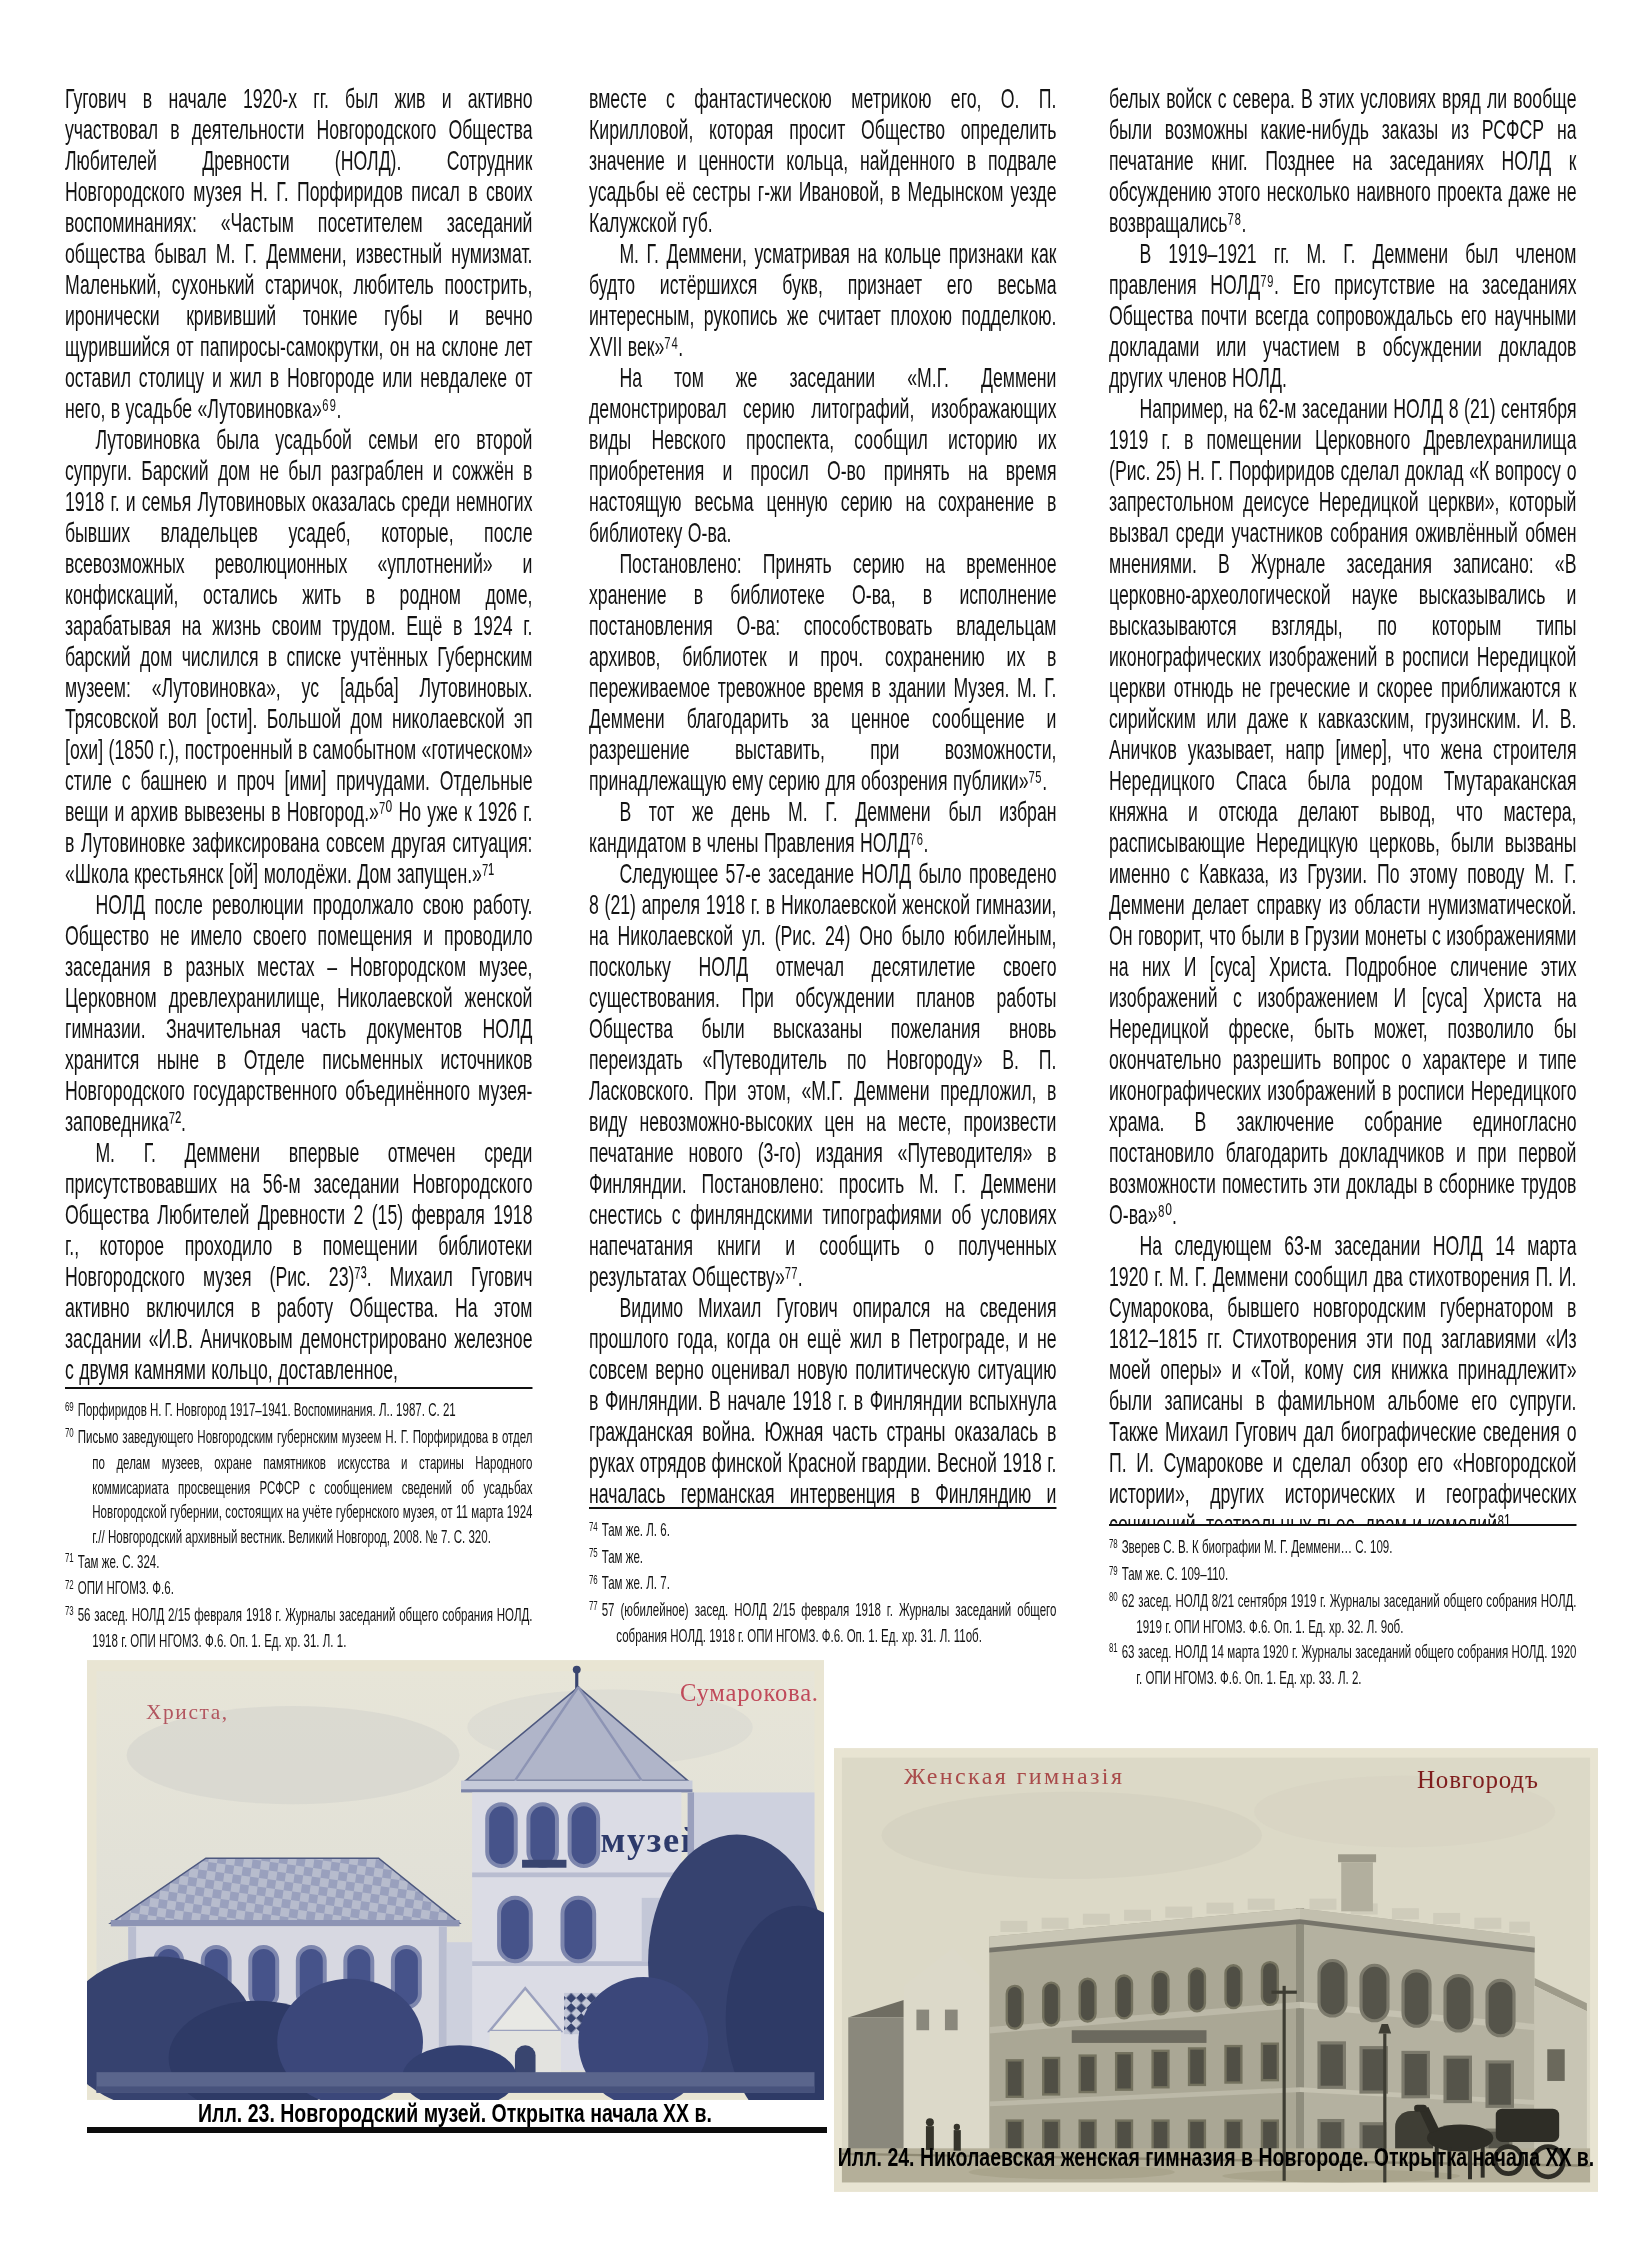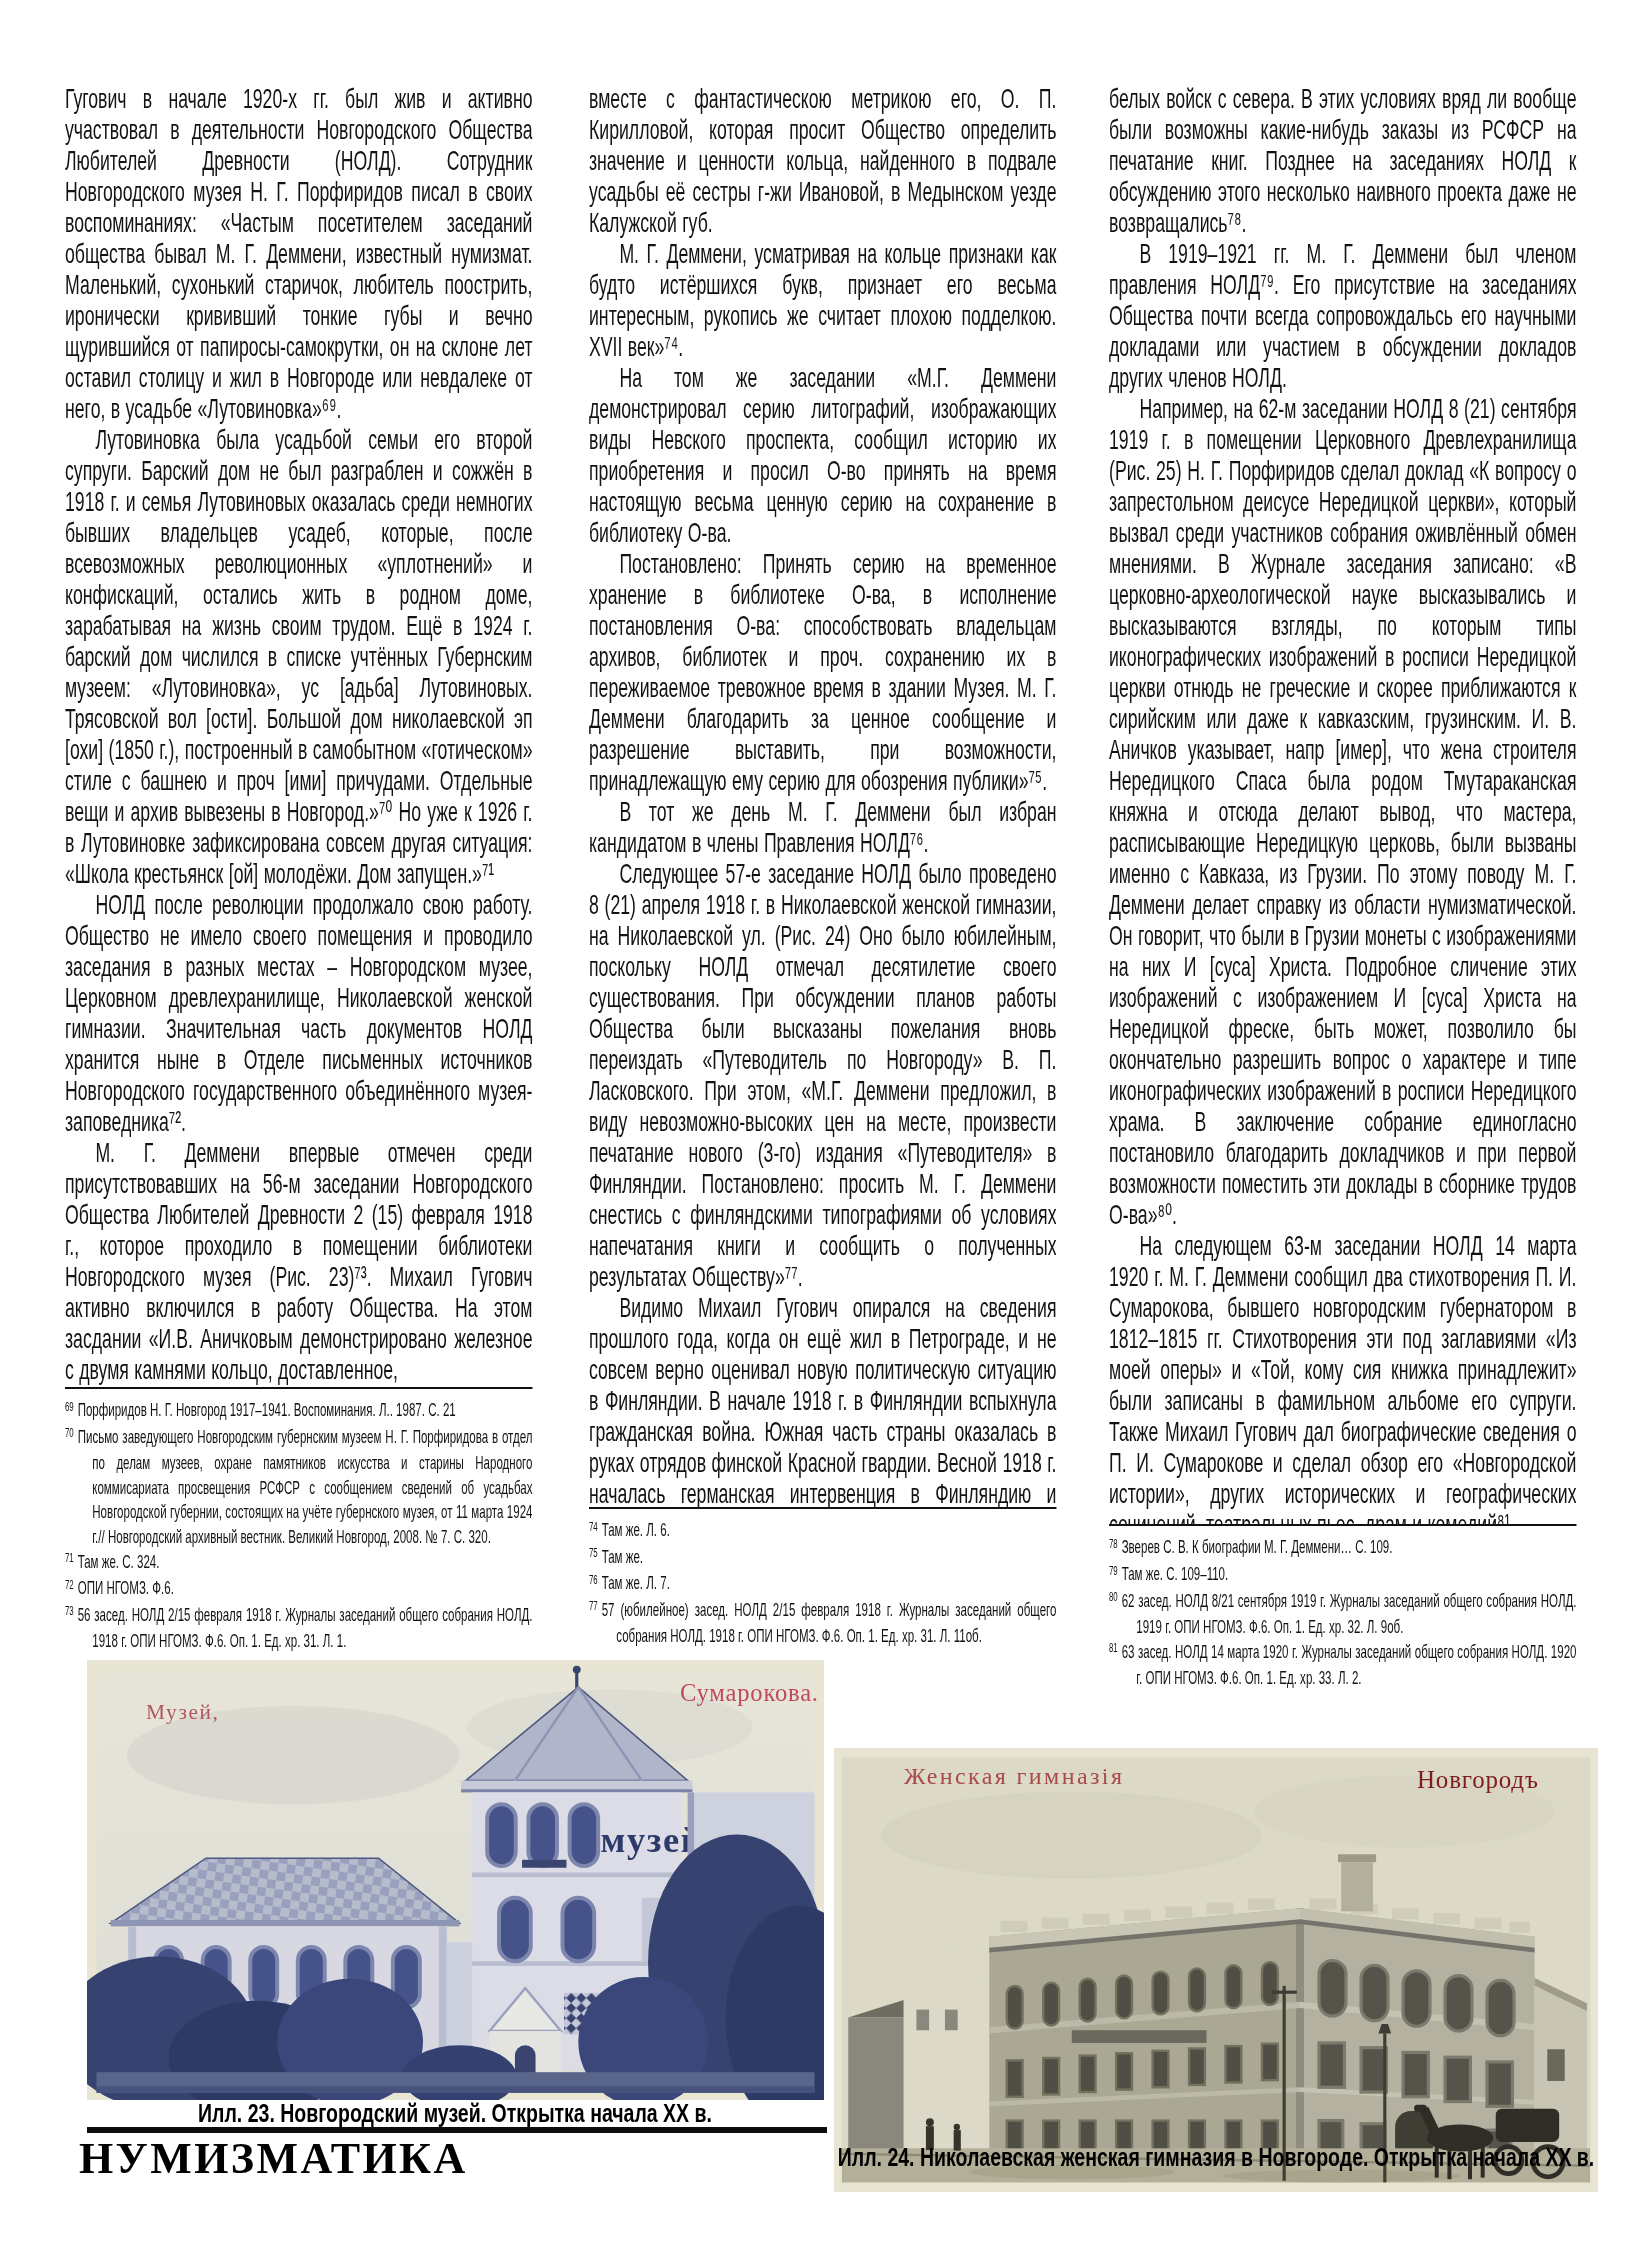--- a/index.html
+++ b/index.html
@@ -172,21 +172,21 @@
         <ellipse cx="215" cy="502" rx="112" ry="72" fill="#2e3a66"></ellipse>
         <ellipse cx="332" cy="482" rx="92" ry="80" fill="#3b477a"></ellipse>
         <ellipse cx="470" cy="526" rx="72" ry="40" fill="#334070"></ellipse>
         <ellipse cx="820" cy="382" rx="112" ry="162"></ellipse>
         <ellipse cx="898" cy="452" rx="92" ry="142" fill="#2e3a66"></ellipse>
         <ellipse cx="702" cy="482" rx="82" ry="82" fill="#3b477a"></ellipse>
       </g>
       <rect x="12" y="520" width="906" height="26" fill="#5a658c"></rect>
       <rect x="12" y="538" width="906" height="8" fill="#47527c"></rect>
     </svg>
-    <span class="plabel" style="left:59px;top:40px;font-size:21.4px;color:#b2555f;letter-spacing:1.6px">Музей,</span>
+    <span class="plabel" style="left:59px;top:40px;font-size:21.4px;color:#b2555f;letter-spacing:1.6px">Христа,</span>
     <span class="plabel" style="left:593px;top:19px;font-size:24.6px;color:#c04a5a;letter-spacing:0.8px">Сумарокова.</span>
   </figure>
   <div class="caption" style="left:-16.6px;top:2100px;width:944px">Илл. 23. Новгородский музей. Открытка начала XX в.</div>
 
   <figure class="figure" style="left:834px;top:1696px;width:764px;height:548px;margin:0">
     <svg viewBox="0 0 964 560">
       <rect width="964" height="560" fill="#e8e4d2"></rect>
       <rect x="10" y="12" width="944" height="536" fill="#dcd9c7"></rect>
       <ellipse cx="300" cy="110" rx="240" ry="55" fill="#d1cebd" opacity="0.55"></ellipse>
       <ellipse cx="720" cy="80" rx="190" ry="45" fill="#d5d2c1" opacity="0.5"></ellipse>
@@ -309,16 +309,15 @@
         <circle cx="851" cy="520" r="17" fill="none" stroke="#2e2d26" stroke-width="6"></circle>
         <circle cx="901" cy="522" r="19" fill="none" stroke="#2e2d26" stroke-width="6"></circle>
       </g>
     </svg>
     <span class="plabel" style="left:70px;top:67px;font-size:24px;color:#a94a4a;letter-spacing:2.4px">Женская гимназія</span>
     <span class="plabel" style="left:583px;top:70px;font-size:25px;color:#7f1d1d;letter-spacing:0.8px">Новгородъ</span>
   </figure>
   <div class="caption" style="left:726px;top:2144px;width:980px">Илл. 24. Николаевская женская гимназия в Новгороде. Открытка начала XX в.</div>
 
   <div class="rule-thick"></div>
-  <div class="section-header">НУМИЗМАТИКА</div>
 
 </div>
 
 
 </body></html>

